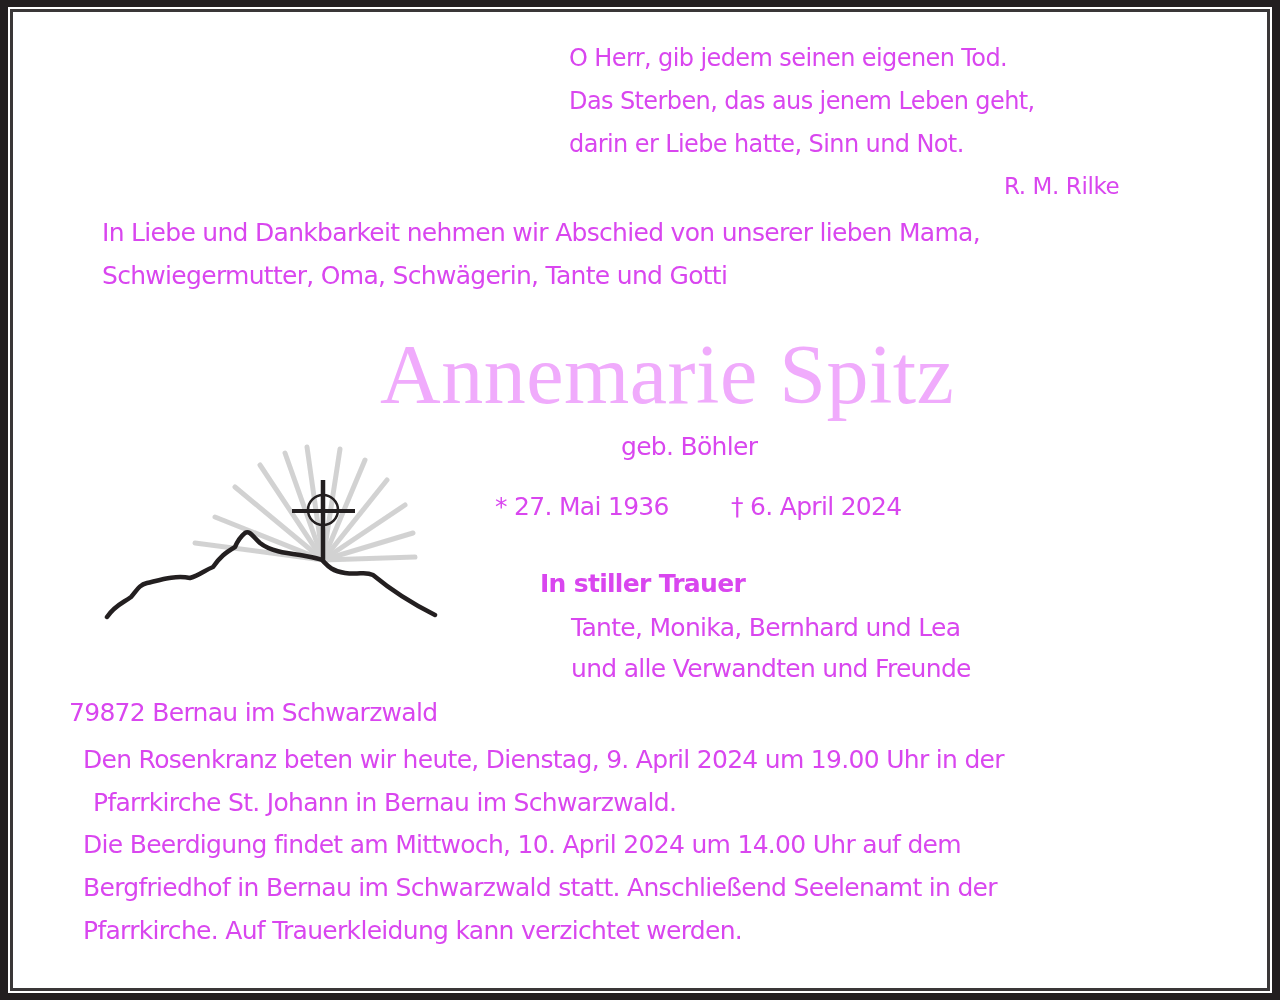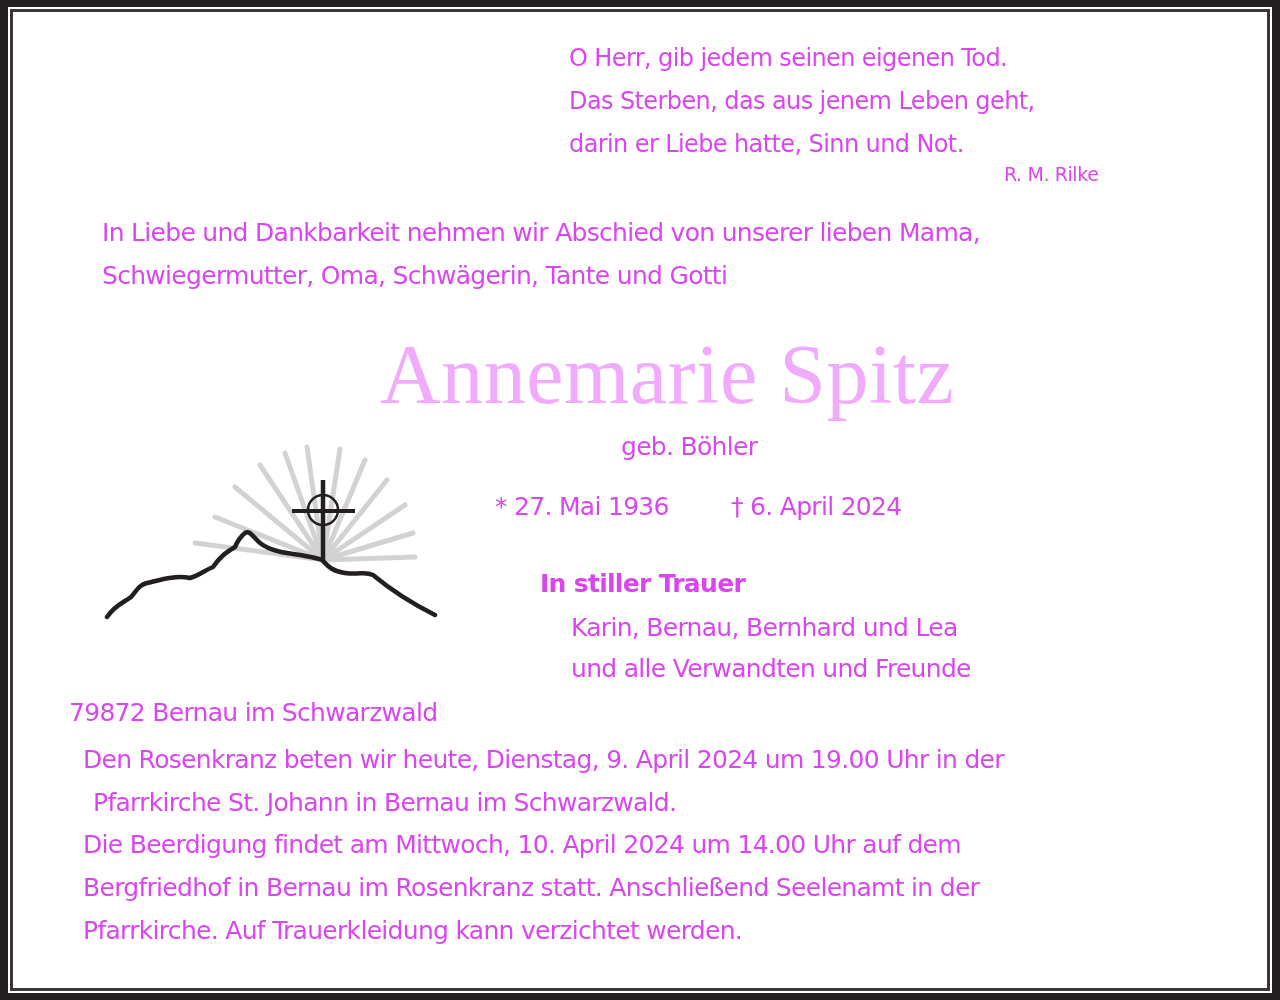--- a/index.html
+++ b/index.html
@@ -16,21 +16,21 @@
 </head>
 <body>
 
 <div class="frame">
   <div class="inner"></div>
 </div>
 
 <div class="t poem" style="top:44px;">O Herr, gib jedem seinen eigenen Tod.</div>
 <div class="t poem" style="top:87px;">Das Sterben, das aus jenem Leben geht,</div>
 <div class="t poem" style="top:130px;">darin er Liebe hatte, Sinn und Not.</div>
-<div class="t" style="left:1004px; top:163px; font-size:19px; letter-spacing:-0.4px;text-align:right;">R. M. Rilke</div>
+<div class="t" style="left:1004px; top:173px; font-size:23px; letter-spacing:-0.4px;text-align:right;">R. M. Rilke</div>
 
 <div class="t body" style="left:102px; top:218px;">In Liebe und Dankbarkeit nehmen wir Abschied von unserer lieben Mama,</div>
 <div class="t body" style="left:102px; top:261px;">Schwiegermutter, Oma, Schwägerin, Tante und Gotti</div>
 
 <div class="name">Annemarie Spitz</div>
 <div class="t body" style="left:621px; top:432px;">geb. Böhler</div>
 <div class="t body" style="left:495px; top:492px;">* 27. Mai 1936</div>
 <div class="t body" style="left:731px; top:492px;">† 6. April 2024</div>
 
 <svg class="logo" width="350" height="200" viewBox="0 0 350 200">
@@ -48,22 +48,22 @@
     <line x1="228" y1="135" x2="320" y2="132"></line>
     <line x1="228" y1="135" x2="100" y2="118"></line>
   </g>
   <path d="M12,192 C20,180 28,178 36,172 C42,165 44,160 52,158 C65,155 80,150 95,153 C105,150 110,145 118,142 C125,132 130,128 140,122 C143,115 145,112 150,108 C155,105 158,112 165,118 C175,126 190,128 205,130 C215,132 222,133 227,135 C232,140 236,146 250,148 C265,150 270,146 278,150 C290,160 310,175 340,190" fill="none" stroke="#231f20" stroke-width="4.5" stroke-linecap="round" stroke-linejoin="round"></path>
   <line x1="228" y1="55" x2="228" y2="137" stroke="#231f20" stroke-width="4.5"></line>
   <line x1="197" y1="86" x2="260" y2="86" stroke="#231f20" stroke-width="4"></line>
   <circle cx="228" cy="85" r="15" fill="none" stroke="#231f20" stroke-width="2.5"></circle>
 </svg>
 
 <div class="t body" style="left:540px; top:569px; font-weight:bold;">In stiller Trauer</div>
-<div class="t body" style="left:571px; top:613px;">Karin, Bernau, Bernhard und Lea</div>
+<div class="t body" style="left:571px; top:613px;">Tante, Monika, Bernhard und Lea</div>
 <div class="t body" style="left:571px; top:654px;">und alle Verwandten und Freunde</div>
 
 <div class="t body" style="left:69px; top:698px;">79872 Bernau im Schwarzwald</div>
 
 <div class="t body" style="left:83px; top:745px;"><span>Den Rosenkranz beten wir </span><b>heute</b><span>, Dienstag, 9. April 2024 um 19.00 Uhr in der</span></div>
 <div class="t body" style="left:83px; top:788px;margin-left:10px;">Pfarrkirche St. Johann in Bernau im Schwarzwald.</div>
 <div class="t body" style="left:83px; top:830px;">Die Beerdigung findet am Mittwoch, 10. April 2024 um 14.00 Uhr auf dem</div>
-<div class="t body" style="left:83px; top:873px;">Bergfriedhof in Bernau im Rosenkranz statt. Anschließend Seelenamt in der</div>
+<div class="t body" style="left:83px; top:873px;">Bergfriedhof in Bernau im Schwarzwald statt. Anschließend Seelenamt in der</div>
 <div class="t body" style="left:83px; top:916px;">Pfarrkirche. Auf Trauerkleidung kann verzichtet werden.</div>
 
 </body></html>

